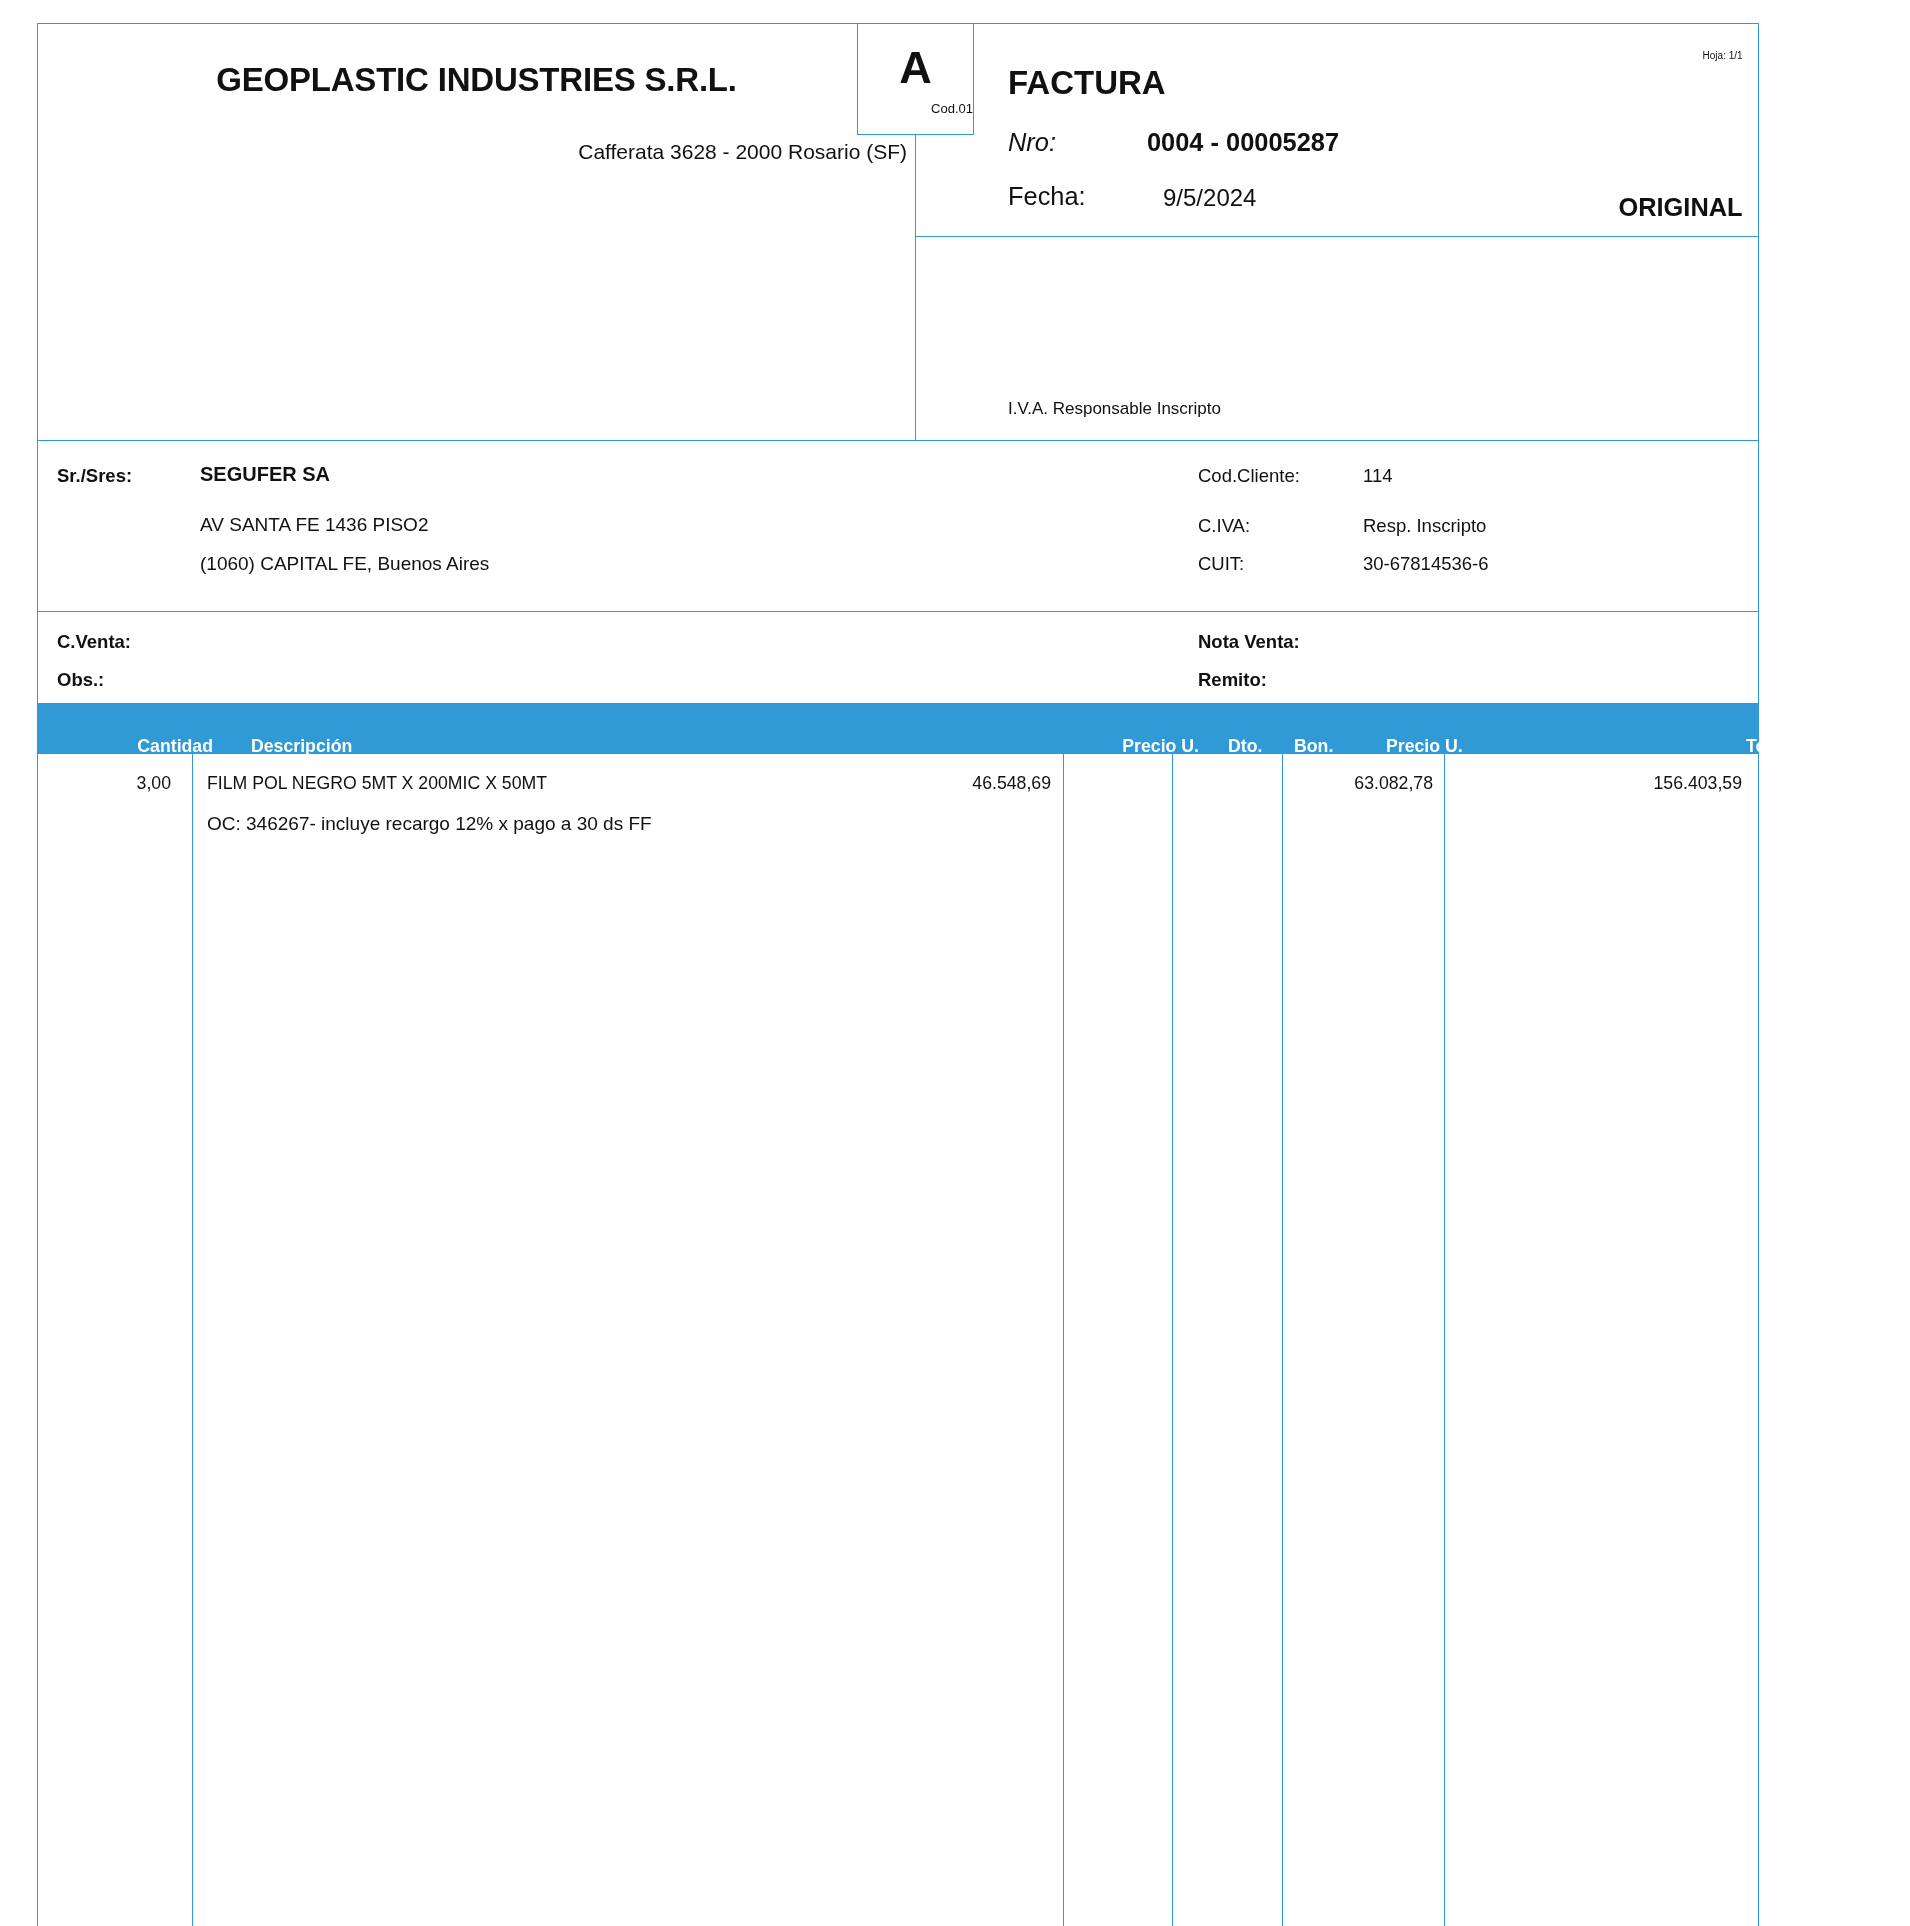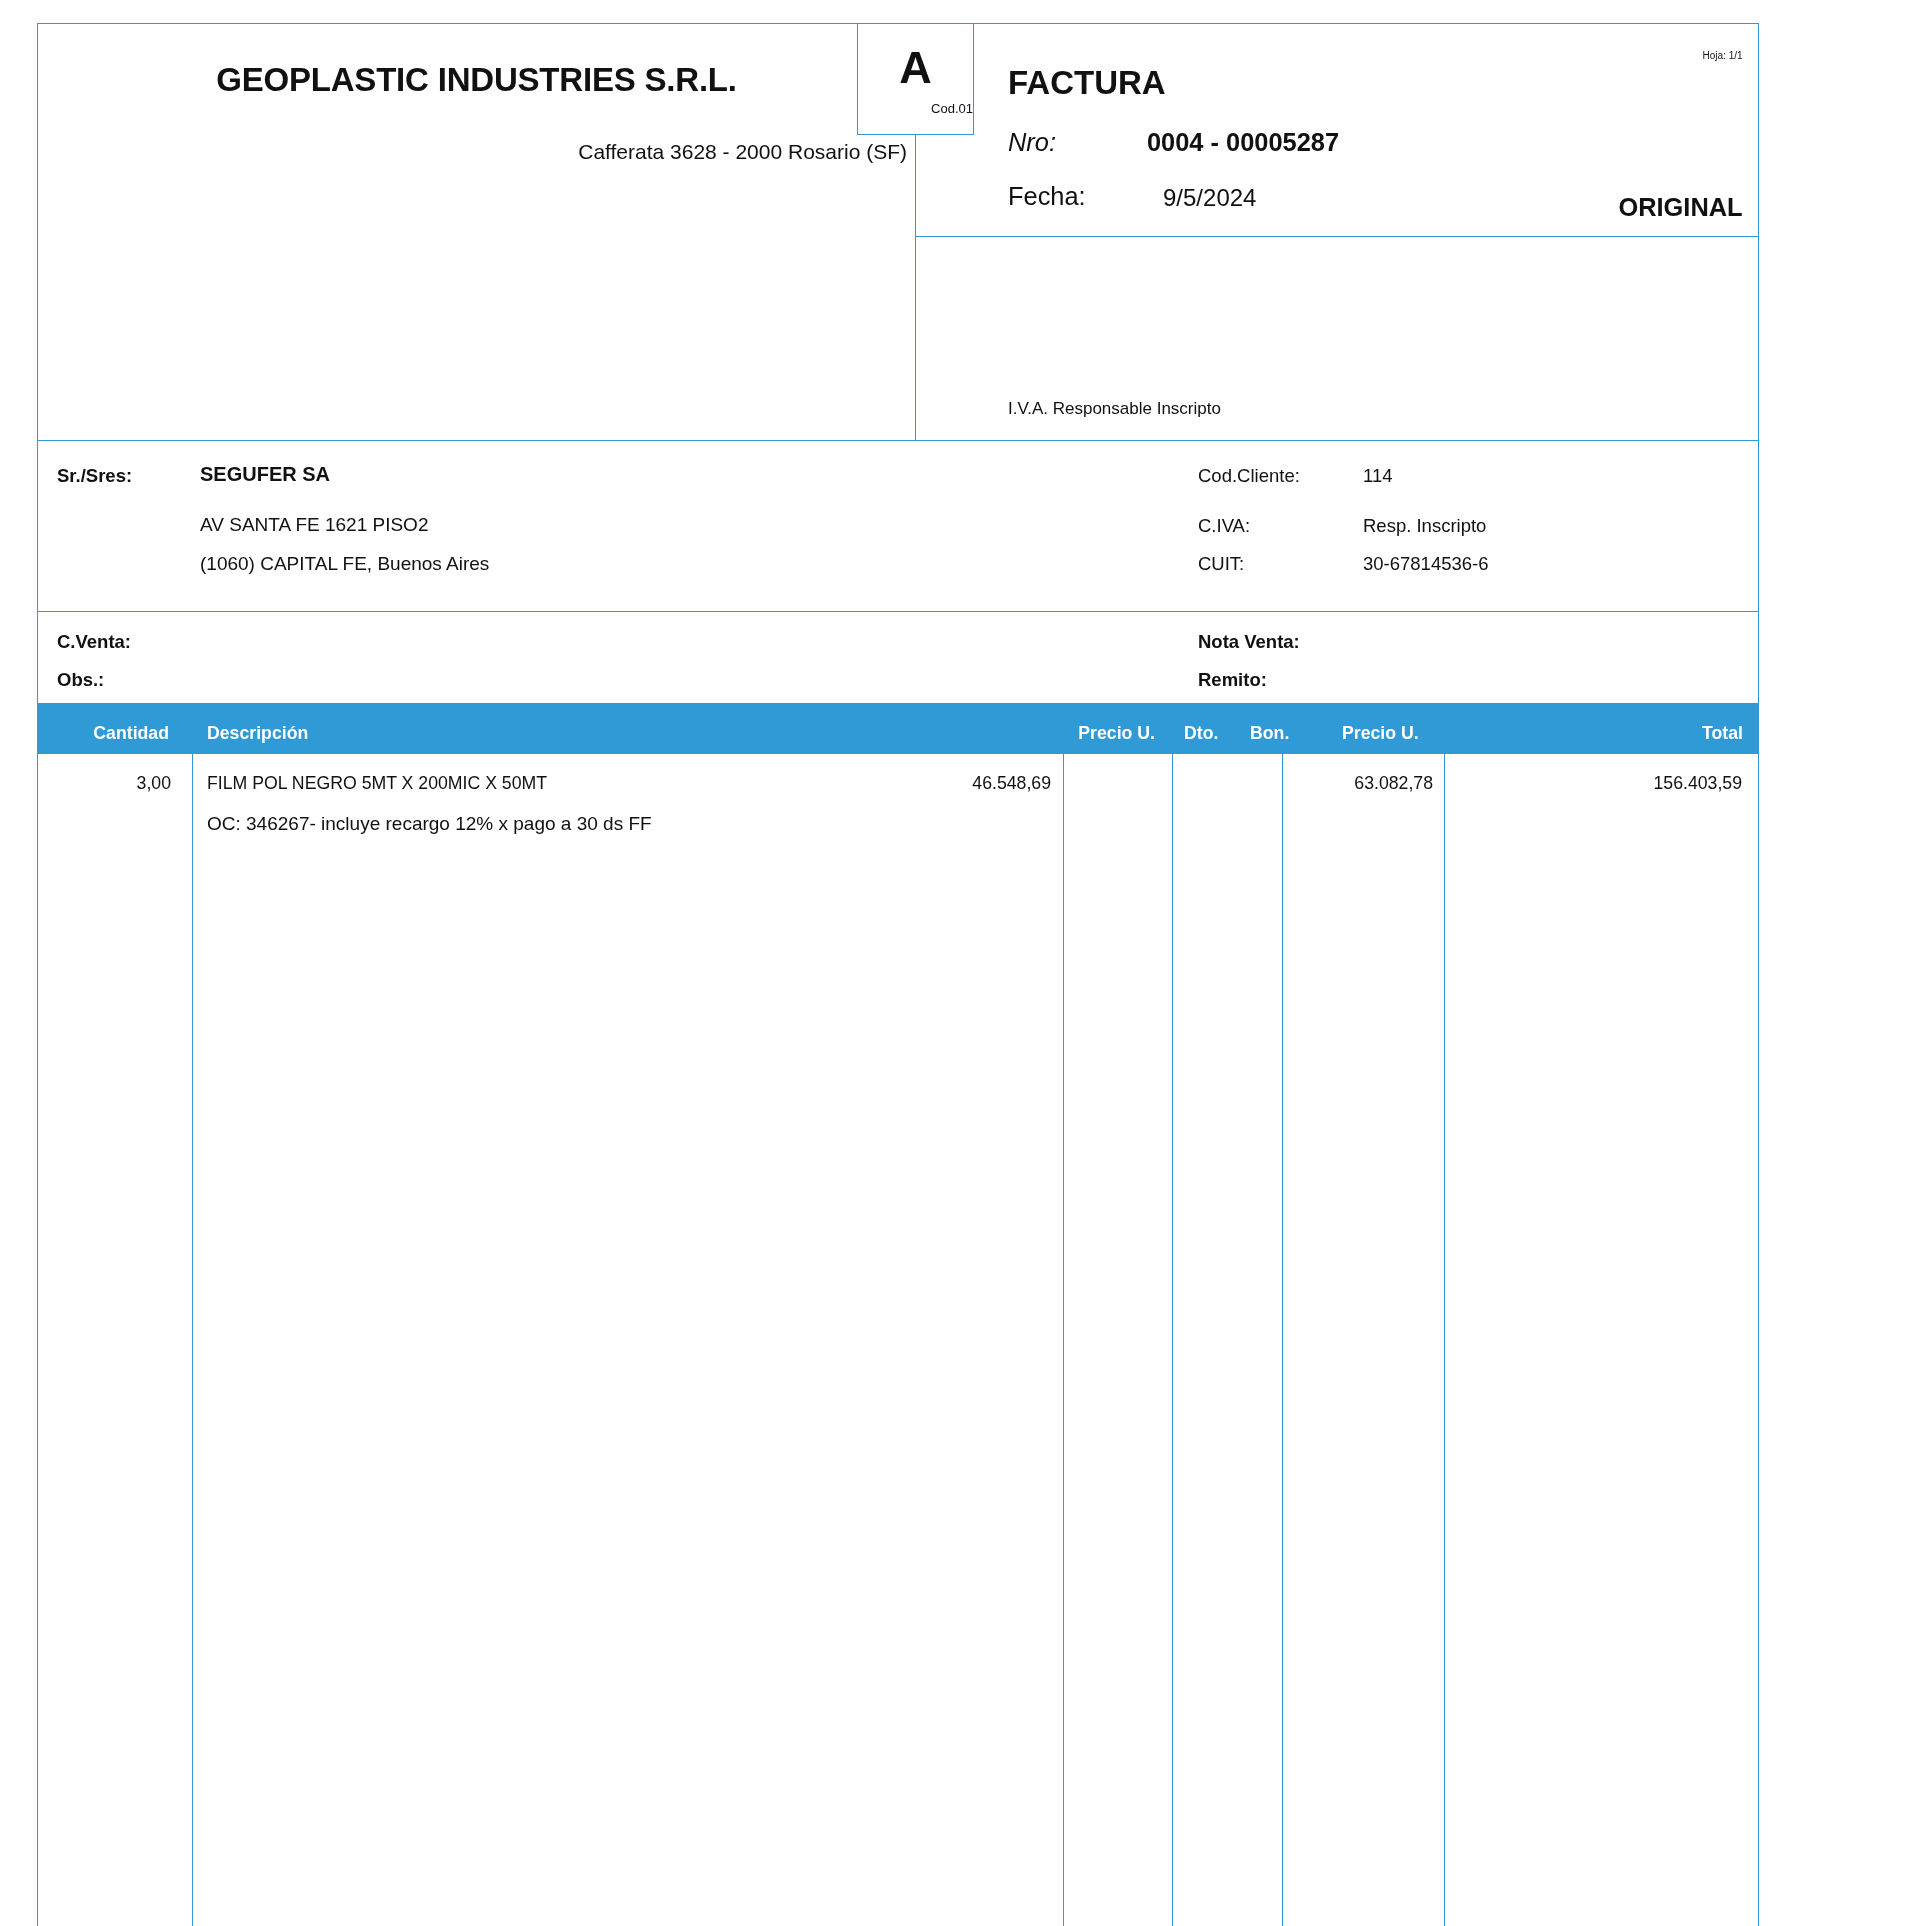--- a/index.html
+++ b/index.html
@@ -256,21 +256,22 @@
   .items-head {
     background: #2f9ad6;
     color: #ffffff;
     height: 51px;
     position: relative;
     font-size: 17.7px;
     font-weight: bold;
   }
   .items-head .c {
     position: absolute;
-    top: 20px;
+    top: 33px;
+    padding-left: 44px;
   }
   .items-body {
     position: relative;
     height: 1441px;
     box-sizing: border-box;
   }
   .vline {
     position: absolute;
     top: 0;
     bottom: 0;
@@ -318,21 +319,21 @@
 
       <div class="letter-box">
         <div class="letter">A</div>
         <div class="cod">Cod.01</div>
       </div>
     </div>
 
     <div class="cust">
       <div class="srlabel">Sr./Sres:</div>
       <div class="name">SEGUFER SA</div>
-      <div class="addr1">AV SANTA FE 1621 PISO2</div>
+      <div class="addr1">AV SANTA FE 1436 PISO2</div>
       <div class="addr2">(1060) CAPITAL FE, Buenos Aires</div>
 
       <div class="rlabel" style="top:24px;">Cod.Cliente:</div>
       <div class="rvalue" style="top:24px;">114</div>
       <div class="rlabel" style="top:74px;">C.IVA:</div>
       <div class="rvalue" style="top:74px;">Resp. Inscripto</div>
       <div class="rlabel" style="top:112px;">CUIT:</div>
       <div class="rvalue" style="top:112px;">30-67814536-6</div>
     </div>
 

